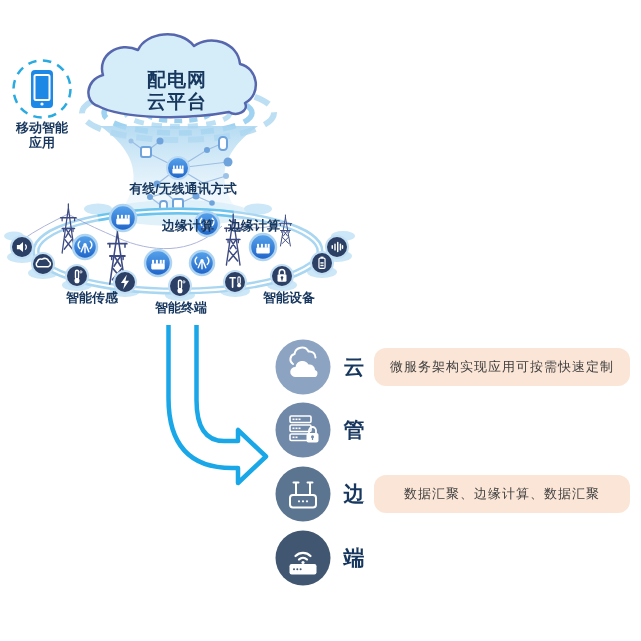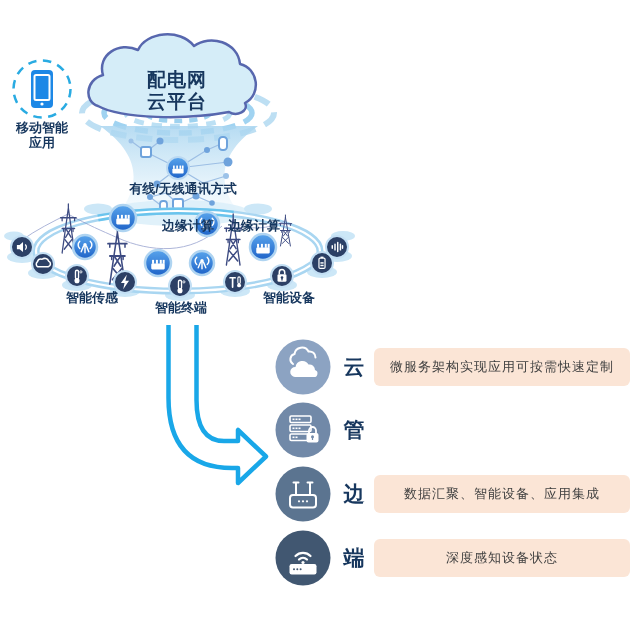--- a/index.html
+++ b/index.html
@@ -10,21 +10,21 @@
   
   #diagram{position:absolute;left:0;top:0;}
 
   
   .legend-row{position:absolute;left:275px;width:360px;height:56px;
               display:flex;align-items:center;}
   .legend-icon{width:56px;height:56px;flex:0 0 56px;}
   .legend-key{margin-left:10px;width:26px;text-align:center;
               font-size:21px;font-weight:bold;color:#17375E;}
   .legend-box{margin-left:7px;width:256px;height:38px;background:#FBE5D6;
-              border-radius:6px;display:flex;align-items:center;justify-content:center;}
+              border-radius:12px;display:flex;align-items:center;justify-content:center;}
   .legend-box span{font-size:13px;color:#404040;letter-spacing:1px;}
 
   .t-navy{fill:#17375E;font-weight:bold;}
 </style>
 </head>
 <body>
 
 <div class="stage">
 
   <svg id="diagram" width="641" height="641" viewBox="0 0 641 641">
@@ -309,34 +309,31 @@
     <svg class="legend-icon" viewBox="0 0 56 56">
       <circle cx="28" cy="28" r="27.5" fill="#5B7490"></circle>
       <rect x="15" y="29" width="26" height="12.5" rx="3" fill="none" stroke="#fff" stroke-width="2"></rect>
       <path d="M21 29 V16.5 M35 29 V16.5 M18.5 16.5 H23.5 M32.5 16.5 H37.5" stroke="#fff" stroke-width="2" stroke-linecap="round" fill="none"></path>
       <circle cx="24" cy="35.3" r="1.1" fill="#fff"></circle>
         <circle cx="28" cy="35.3" r="1.1" fill="#fff"></circle>
         <circle cx="32" cy="35.3" r="1.1" fill="#fff"></circle>
     </svg>
     <span class="legend-key">边</span>
     <div class="legend-box">
-      <span>数据汇聚、智能设备、应用集成</span>
+      <span>数据汇聚、边缘计算、数据汇聚</span>
     </div>
   </div>
 
   <div class="legend-row" style="top:530px">
     <svg class="legend-icon" viewBox="0 0 56 56">
       <circle cx="28" cy="28" r="27.5" fill="#415771"></circle>
       <path d="M20.5 26 a10.5 10.5 0 0 1 15 0" stroke="#fff" stroke-width="2.2" fill="none" stroke-linecap="round"></path>
       <path d="M24 29.5 a5.8 5.8 0 0 1 8 0" stroke="#fff" stroke-width="2.2" fill="none" stroke-linecap="round"></path>
       <circle cx="28" cy="32.5" r="1.6" fill="#fff"></circle>
       <rect x="14.5" y="34" width="27" height="10.5" rx="2.2" fill="#fff"></rect>
       <circle cx="19" cy="39.3" r="1" fill="#415771"></circle>
         <circle cx="22.3" cy="39.3" r="1" fill="#415771"></circle>
         <circle cx="25.6" cy="39.3" r="1" fill="#415771"></circle>
     </svg>
     <span class="legend-key">端</span>
-    <div class="legend-box">
-      <span>深度感知设备状态</span>
-    </div>
   </div>
 
 </div>
 
 </body></html>

